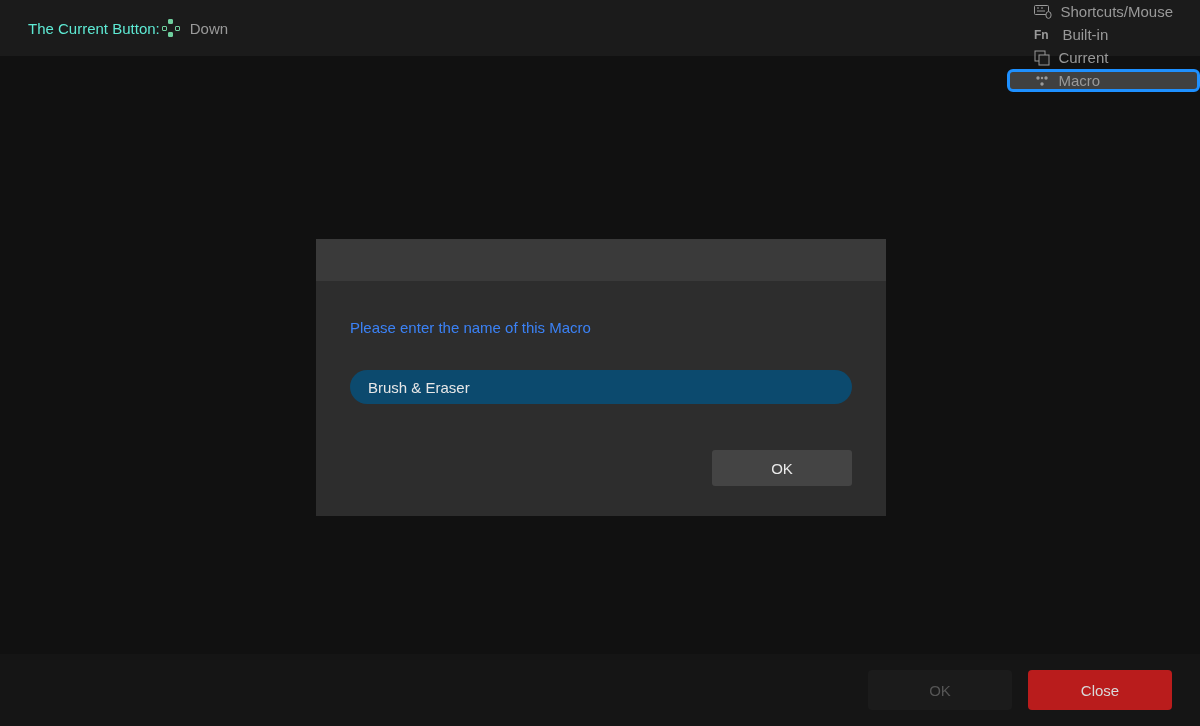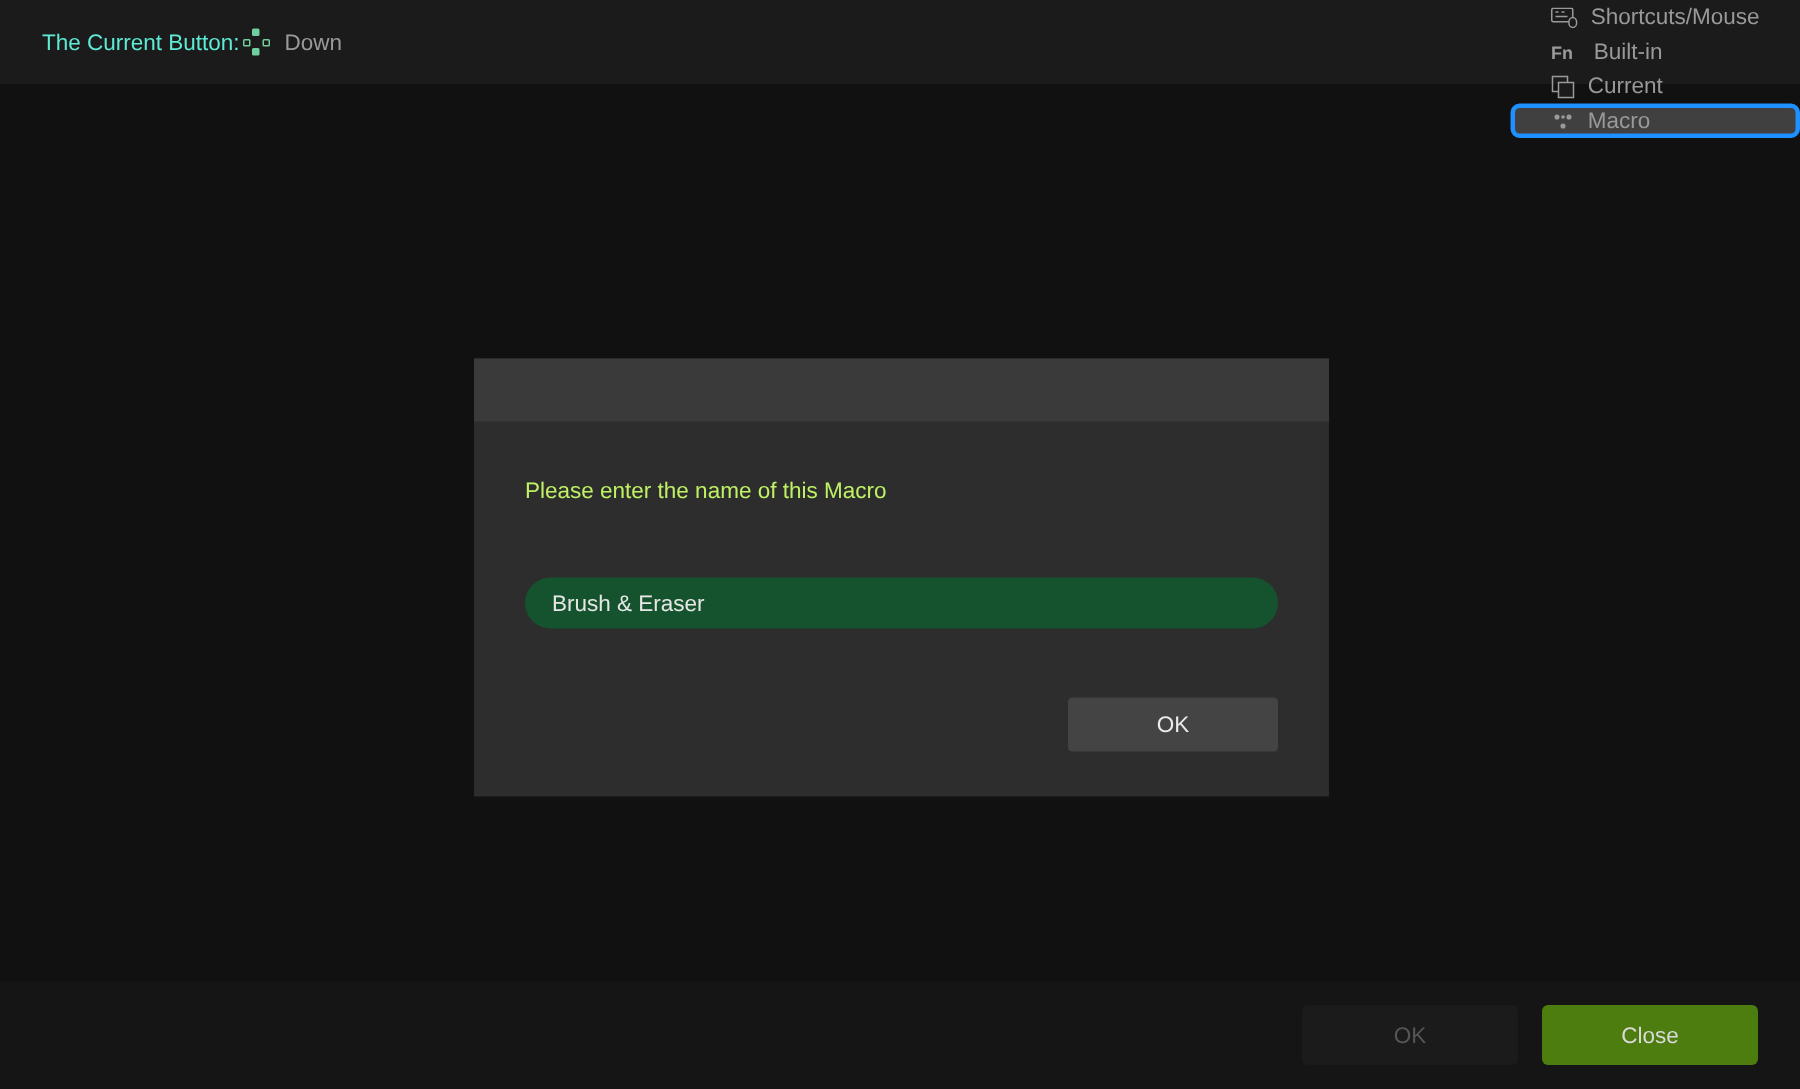--- a/index.html
+++ b/index.html
@@ -75,21 +75,21 @@
     display: flex;
     align-items: center;
     justify-content: flex-end;
     padding-right: 28px;
     gap: 16px;
   }
   .footer .btn {
     width: 144px;
     height: 40px;
     border-radius: 4px;
-    background: #4d7c0f;
+    background: #b91c1c;
     color: #d9d9d9;
     font-size: 15px;
     display: flex;
     align-items: center;
     justify-content: center;
     cursor: pointer;
   }
   .footer .btn.disabled {
     background: #1b1b1b;
     color: #555555;
@@ -105,30 +105,30 @@
     box-shadow: 0 0 0 0 rgba(0,0,0,0);
   }
   .dialog-header {
     height: 42px;
     background: #3a3a3a;
   }
   .dialog-body {
     padding: 38px 34px 18px 34px;
   }
   .dialog-prompt {
-    color: #bef264;
-    font-size: 15px;
-    margin-bottom: 49px;
+    color: #3b82f6;
+    font-size: 15px;
+    margin-bottom: 34px;
   }
   .dialog-input {
     width: 100%;
     height: 34px;
     border: none;
     border-radius: 17px;
-    background: #14532d;
+    background: #0c4a6e;
     color: #e7e7e7;
     font-size: 15px;
     padding: 0 18px;
     outline: none;
   }
   .dialog-actions {
     display: flex;
     justify-content: flex-end;
     gap: 12px;
     padding: 28px 34px 30px 34px;

